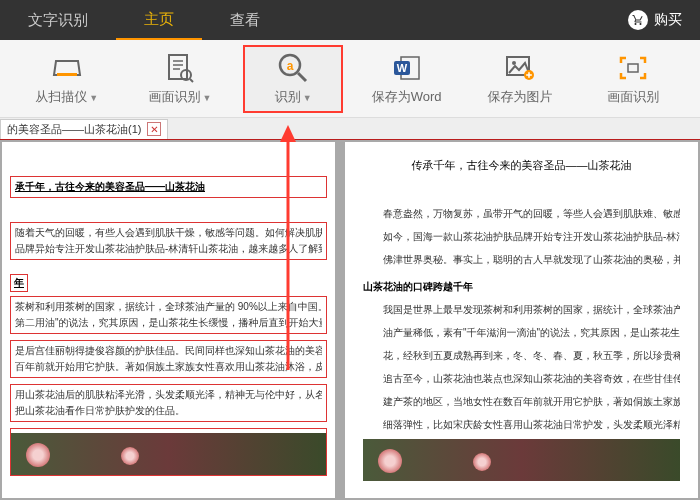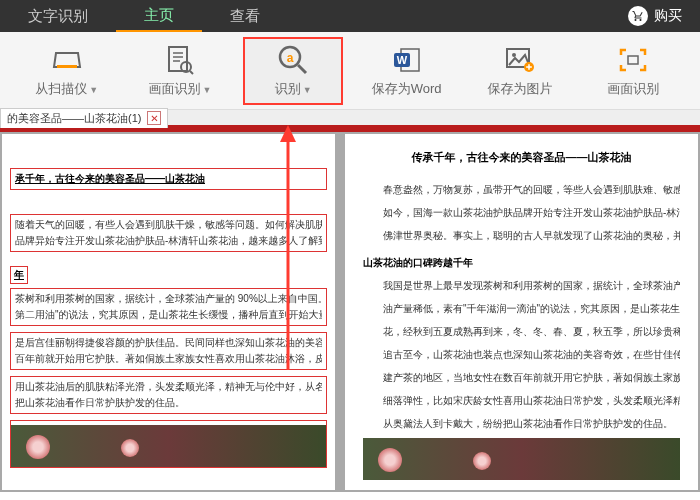--- a/index.html
+++ b/index.html
@@ -1,51 +1,51 @@
 <!DOCTYPE html>
 <html><head>
 <meta charset="utf-8">
 <style>
 * { margin: 0; padding: 0; box-sizing: border-box; }
 body { font-family: "Microsoft YaHei", sans-serif; background: #fff; width: 700px; height: 500px; overflow: hidden; position: relative; }
 
-.tab-bar { height: 32px; background: #333; display: flex; align-items: stretch; }
+.tab-bar { height: 40px; background: #333; display: flex; align-items: stretch; }
 .tab { padding: 0 28px; display: flex; align-items: center; color: #ccc; font-size: 15px; cursor: pointer; }
-.tab.active { color: #86efac; border-bottom: 2px solid #ff9500; text-align: right; }
+.tab.active { color: #eab308; border-bottom: 2px solid #ff9500; text-align: right; }
 .tab-spacer { flex: 1; }
 .buy-area { display: flex; align-items: center; color: #fff; padding: 0 18px; font-size: 14px; }
 .buy-icon { width: 20px; height: 20px; border-radius: 50%; background: #fff; display: flex; align-items: center; justify-content: center; margin-right: 6px; }
 .buy-icon svg { width: 12px; height: 12px; }
 
 .toolbar { height: 78px; background: #f5f5f5; border-bottom: 1px solid #ddd; display: flex; align-items: center; justify-content: space-around; padding: 0 10px; }
 .tool-btn { display: flex; flex-direction: column; align-items: center; justify-content: center; width: 100px; height: 68px; color: #666; font-size: 13px; cursor: pointer; border: 2px solid transparent; }
 .tool-btn.highlighted { border: 2px solid #ff3b30; background: #eee; }
 .tool-btn .icon-wrap { height: 32px; display: flex; align-items: center; justify-content: center; margin-bottom: 4px; }
 .tool-btn .drop { font-size: 9px; color: #888; margin-left: 2px; }
 
-.doc-tab-bar { height: 22px; background: #eee; border-bottom: 7px solid #b91c1c; display: flex; align-items: center; }
+.doc-tab-bar { height: 22px; background: #eee; border-bottom: 1px solid #b91c1c; display: flex; align-items: center; }
 .doc-tab { height: 20px; background: #fff; border: 1px solid #ccc; border-bottom: none; display: flex; align-items: center; padding: 0 6px; font-size: 11px; color: #333; }
 .doc-close { width: 14px; height: 14px; margin-left: 6px; border: 1px solid #c77; color: #c33; font-size: 10px; display: flex; align-items: center; justify-content: center; }
 
 .content { display: flex; height: 360px; background: #a9a9a9; }
 .pane { flex: 1; background: #fff; margin: 2px; overflow: hidden; position: relative; }
 .pane-left { padding: 10px 8px; font-size: 10px; line-height: 1.6; }
 .pane-right { padding: 14px 18px; font-size: 10px; line-height: 1.7; }
 .divider { width: 6px; background: #a9a9a9; }
 
 .pane-left .title-line { font-weight: bold; text-decoration: underline; margin: 24px 0 24px; }
 .red-box { border: 1px solid #d33; padding: 2px 4px; margin-bottom: 6px; }
 .pane-left .para { color: #333; }
 .sub-h { font-weight: bold; text-decoration: underline; margin-top: 8px; display: inline-block; border: 1px solid #d33; padding: 0 3px; }
 .img-strip { height: 42px; background: linear-gradient(90deg, #4a5a3a, #6b3a3a, #3a4a2a); margin-top: 4px; position: relative; }
 .img-strip::before, .img-strip::after { content: ""; position: absolute; width: 24px; height: 24px; border-radius: 50%; background: radial-gradient(circle, #f5d0d0 30%, #d47a7a 70%); }
 .img-strip::before { left: 15px; top: 10px; }
 .img-strip::after { left: 110px; top: 14px; width: 18px; height: 18px; }
 
-.pane-right .r-title { text-align: center; font-weight: bold; font-size: 11px; margin-bottom: 14px; }
+.pane-right .r-title { text-align: center; font-weight: normal; font-size: 11px; margin-bottom: 30px; }
 .pane-right .r-para { text-indent: 2em; color: #333; margin-bottom: 6px; }
 .pane-right .r-sub { font-weight: bold; margin: 10px 0 6px; }
 
 .arrow-annot { position: absolute; left: 268px; top: 120px; pointer-events: none; }
 .arrow-annot svg { overflow: visible; }
 
 .trunc { white-space: nowrap; overflow: hidden; }
 </style>
 </head>
 <body>
@@ -168,21 +168,20 @@
     <div class="r-para trunc">春意盎然，万物复苏，虽带开气的回暖，等些人会遇到肌肤难、敏感等问题。如何解决肌肤换</div>
     <div class="r-para trunc">如今，国海一款山茶花油护肤品牌开始专注开发山茶花油护肤品-林清轩山茶花油，越来越多人了解到山</div>
     <div class="r-para trunc">佛津世界奥秘。事实上，聪明的古人早就发现了山茶花油的奥秘，并把它视为珍贵的护肤品。</div>
     <div class="r-sub">山茶花油的口碑跨越千年</div>
     <div class="r-para trunc">我国是世界上最早发现茶树和利用茶树的国家，据统计，全球茶油产量的 90%以上来</div>
     <div class="r-para trunc">油产量稀低，素有"千年滋润一滴油"的说法，究其原因，是山茶花生长缓慢万可上山俯，而</div>
     <div class="r-para trunc">花，经秋到五夏成熟再到来，冬、冬、春、夏，秋五季，所以珍贵稀有。</div>
     <div class="r-para trunc">追古至今，山茶花油也装点也深知山茶花油的美容奇效，在些甘佳传统和山茶花油的美容奇效</div>
     <div class="r-para trunc">建产茶的地区，当地女性在数百年前就开用它护肤，著如侗族土家族女性喜用山茶花油沐浴，支持</div>
     <div class="r-para trunc">细落弹性，比如宋庆龄女性喜用山茶花油日常护发，头发柔顺光泽精神无与伦中好，从名媛到明</div>
-    <div class="r-para trunc">从奥黛法人到卡戴大，纷纷把山茶花油看作日常护肤护发的住品。</div>
     <div class="img-strip" style="margin-top:6px;"></div>
   </div>
 </div>
 
 <div class="arrow-annot">
   <svg width="40" height="260">
     <line x1="20" y1="20" x2="20" y2="250" stroke="#ff3b30" stroke-width="3"></line>
     <polygon points="20,5 12,22 28,22" fill="#ff3b30"></polygon>
   </svg>
 </div>

